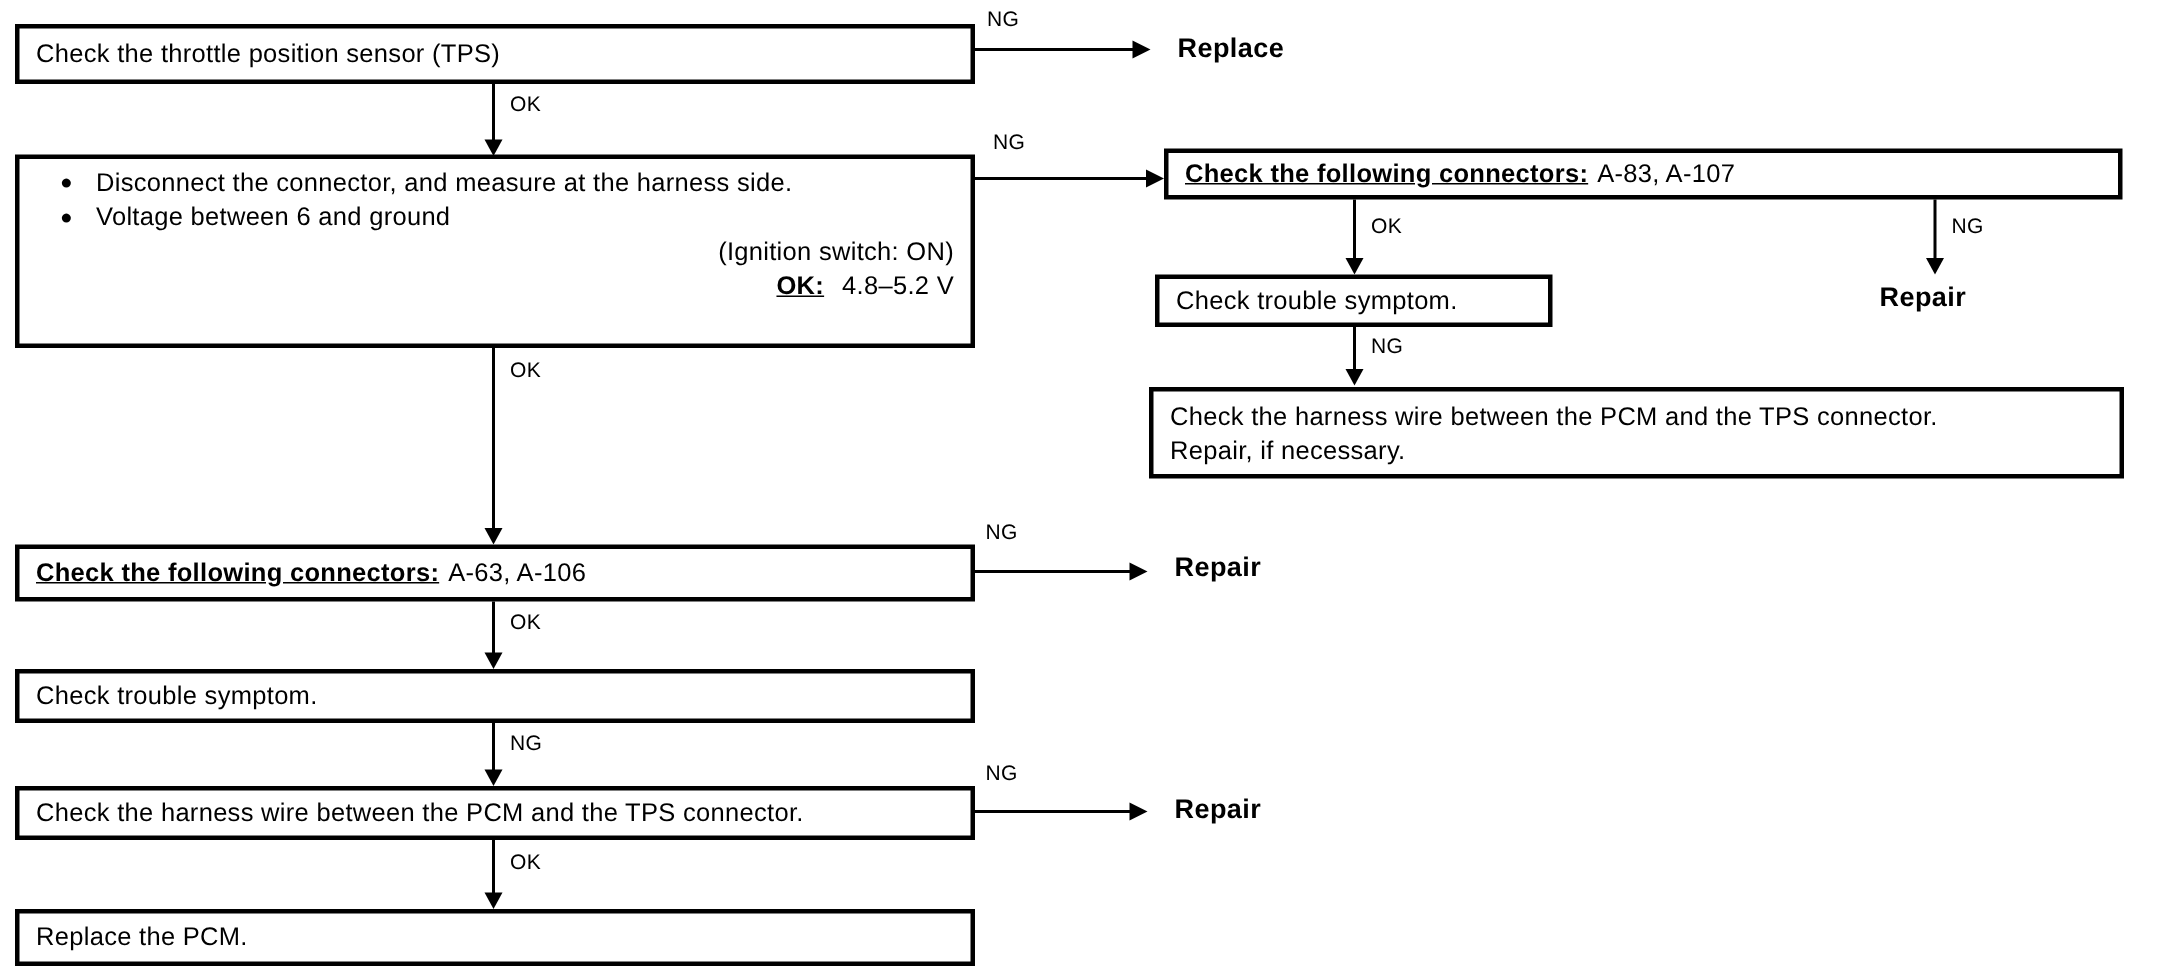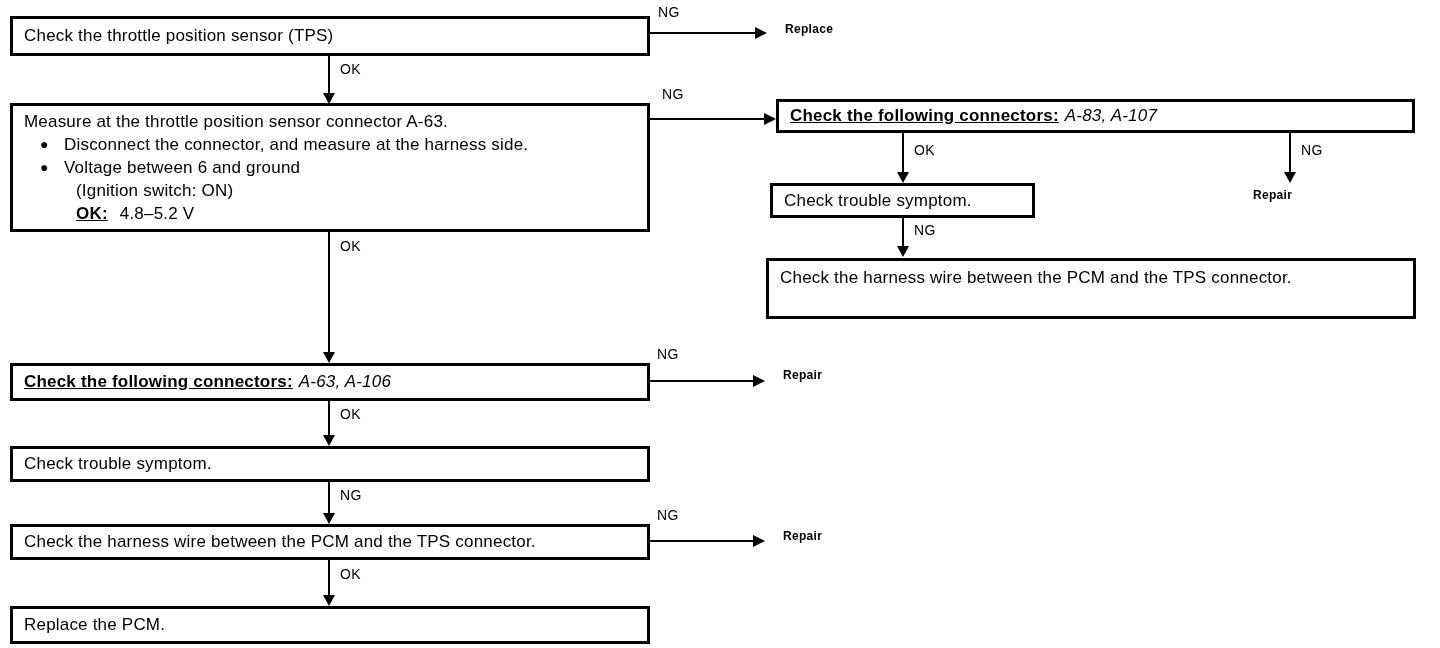--- a/index.html
+++ b/index.html
@@ -23,55 +23,52 @@
     align-items: center;
     padding: 12px 11px;
     white-space: nowrap;
   }
   .node.block {
     display: block;
     padding: 4px 11px;
     line-height: 23px;
   }
   .bold { font-weight: bold; text-decoration: underline; }
-  .val { margin-left: 6px; font-style: italic; }
+  .val { margin-left: 6px; }
   .m-row { display: flex; }
   .m-bullet { flex: none; width: 24px; margin-left: 16px; font-size: 14px; }
-  .m-indent { margin-left: 52px; }
+  .m-indent { margin-left: 52px; text-align: right; }
   .okv { margin-left: 12px; }
   .vline { position: absolute; width: 2px; background: #000; }
   .hline { position: absolute; height: 2px; background: #000; }
   .head-down {
     position: absolute; width: 0; height: 0;
     border-left: 6px solid transparent;
     border-right: 6px solid transparent;
     border-top: 11px solid #000;
   }
   .head-right {
     position: absolute; width: 0; height: 0;
     border-top: 6px solid transparent;
     border-bottom: 6px solid transparent;
     border-left: 12px solid #000;
   }
   .elabel { position: absolute; font-size: 14px; letter-spacing: 0.3px; }
-  .terminal { position: absolute; font-size: 12px; font-weight: bold; letter-spacing: 0.3px; }
+  .terminal { position: absolute; font-size: 18px; font-weight: bold; letter-spacing: 0.3px; }
 </style>
 </head>
 <body>
 
 <div class="canvas">
 
   <div class="node" style="left:10px; top:16px; width:640px; height:40px;">
     <span>Check the throttle position sensor (TPS)</span>
   </div>
 
   <div class="node block" style="left:10px; top:103px; width:640px; height:129px;">
-    <div class="m-row">
-      <span>Measure at the throttle position sensor connector A-63.</span>
-    </div>
     <div class="m-row">
       <span class="m-bullet">●</span>
       <span>Disconnect the connector, and measure at the harness side.</span>
     </div>
     <div class="m-row">
       <span class="m-bullet">●</span>
       <span>Voltage between 6 and ground</span>
     </div>
     <div class="m-indent">
       <span>(Ignition switch: ON)</span>
@@ -102,20 +99,21 @@
     <span class="bold">Check the following connectors:</span>
     <span class="val">A-83, A-107</span>
   </div>
 
   <div class="node" style="left:770px; top:183px; width:265px; height:35px;">
     <span>Check trouble symptom.</span>
   </div>
 
   <div class="node block" style="left:766px; top:258px; width:650px; height:61px; padding-top:5px;">
     <div>Check the harness wire between the PCM and the TPS connector.</div>
+    <div>Repair, if necessary.</div>
   </div>
 
   <div class="terminal" style="left:785px; top:22px;">Replace</div>
   <div class="terminal" style="left:1253px; top:188px;">Repair</div>
   <div class="terminal" style="left:783px; top:368px;">Repair</div>
   <div class="terminal" style="left:783px; top:529px;">Repair</div>
 
   <div>
     <div class="vline" style="left:328px; top:56px; height:39px;"></div>
     <div class="head-down" style="left:323px; top:93px;"></div>

